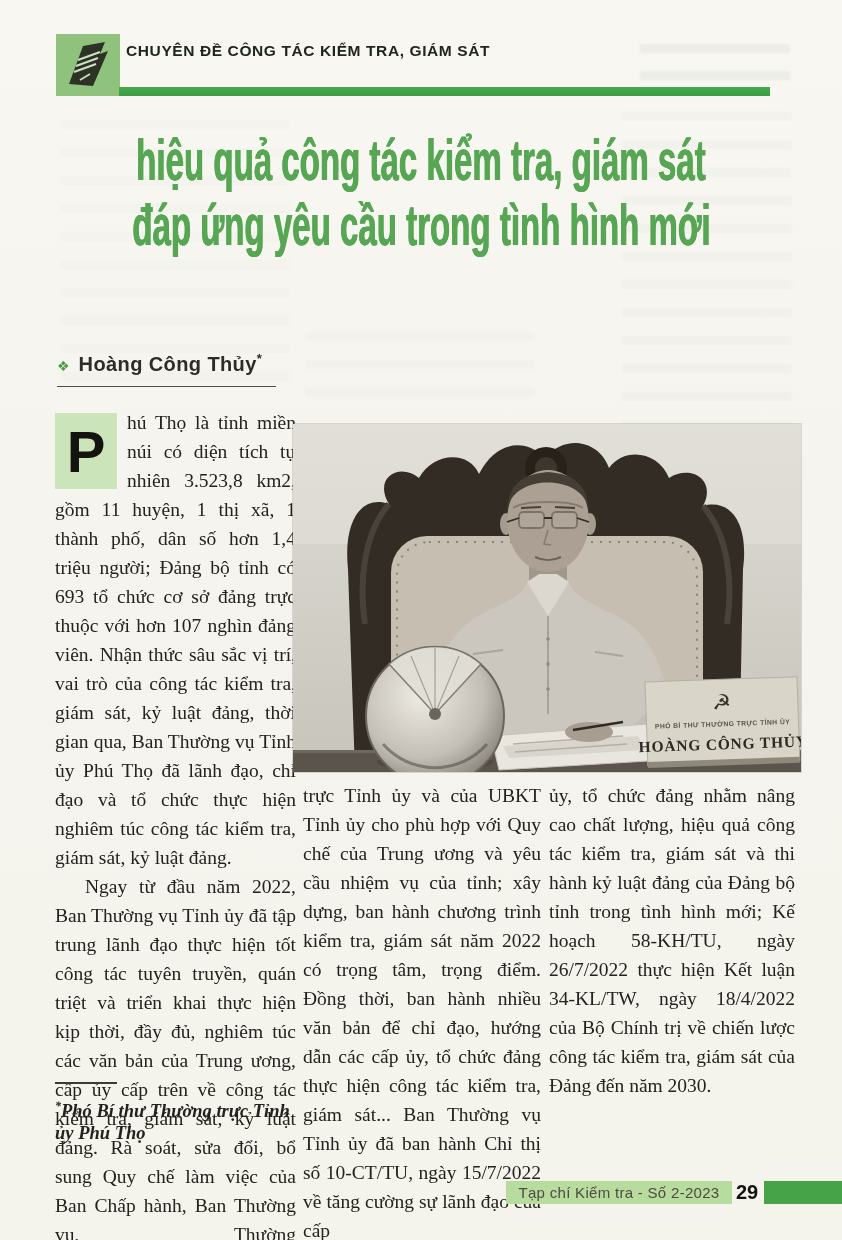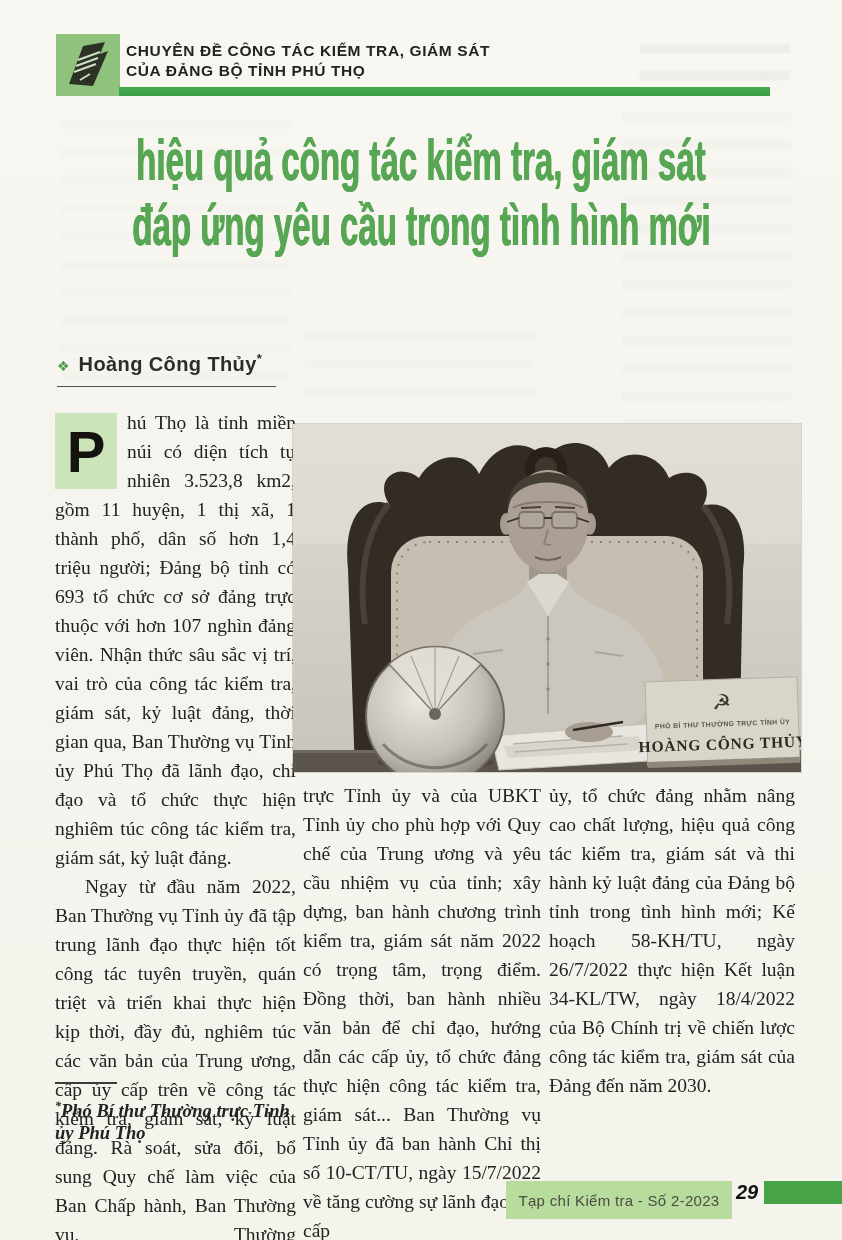--- a/index.html
+++ b/index.html
@@ -63,27 +63,27 @@
   .footnote p{margin:0;font-weight:bold;font-style:italic;
     font-size:18.5px;line-height:22px;}
   .footnote sup{font-size:12px;}
 
   
   .photo{position:absolute;left:293px;top:424px;width:508px;height:348px;
     box-shadow:0 0 0 1px rgba(120,118,110,.25);}
   .photo svg{display:block;}
 
   
-  .f-light{position:absolute;left:506px;top:1181px;width:226px;height:38px;
+  .f-light{position:absolute;left:506px;top:1181px;width:226px;height:23px;
     background:#b7dc9d;display:flex;align-items:center;justify-content:center;
     font-family:"Liberation Sans",sans-serif;font-size:15px;color:#4c4c42;
     letter-spacing:.3px;}
   .f-num{position:absolute;left:736px;top:1180px;
     font-family:"Liberation Sans",sans-serif;font-weight:bold;font-size:20px;
-    line-height:24px;color:#121210;font-style:italic;}
+    line-height:24px;color:#121210;}
   .f-dark{position:absolute;left:764px;top:1181px;width:78px;height:23px;
     background:#46a348;}
 </style>
 </head>
 <body>
 
 <div class="paper"></div>
 
 <div class="bleed bleed-lines" style="left:640px;top:44px;width:150px;height:52px;"></div>
 <div class="bleed bleed-soft" style="left:622px;top:112px;width:170px;height:330px;"></div>
@@ -93,21 +93,20 @@
 <div class="logo">
   <svg width="64" height="62" viewBox="0 0 64 62">
     <rect x="0" y="0" width="64" height="62" fill="#8fc37d"></rect>
     <path d="M13,50 L27,12 L49,8 L44,20 L52,17 L37,52 Z" fill="#2d3227"></path>
     <path d="M18,38 L40,30 M20,32 L42,24 M22,26 L44,18" stroke="#cfe0c2" stroke-width="2" fill="none"></path>
     <path d="M24,46 L34,40" stroke="#cfe0c2" stroke-width="1.6"></path>
   </svg>
 </div>
 <div class="kicker">
   <div>CHUYÊN ĐỀ CÔNG TÁC KIỂM TRA, GIÁM SÁT</div>
-  <div>CỦA ĐẢNG BỘ TỈNH PHÚ THỌ</div>
 </div>
 <div class="kicker-bar"></div>
 
 <div class="title">
   <div class="tline">
       <span>hiệu quả công tác kiểm tra, giám sát</span>
     </div>
   <div class="tline">
       <span>đáp ứng yêu cầu trong tình hình mới</span>
     </div>

